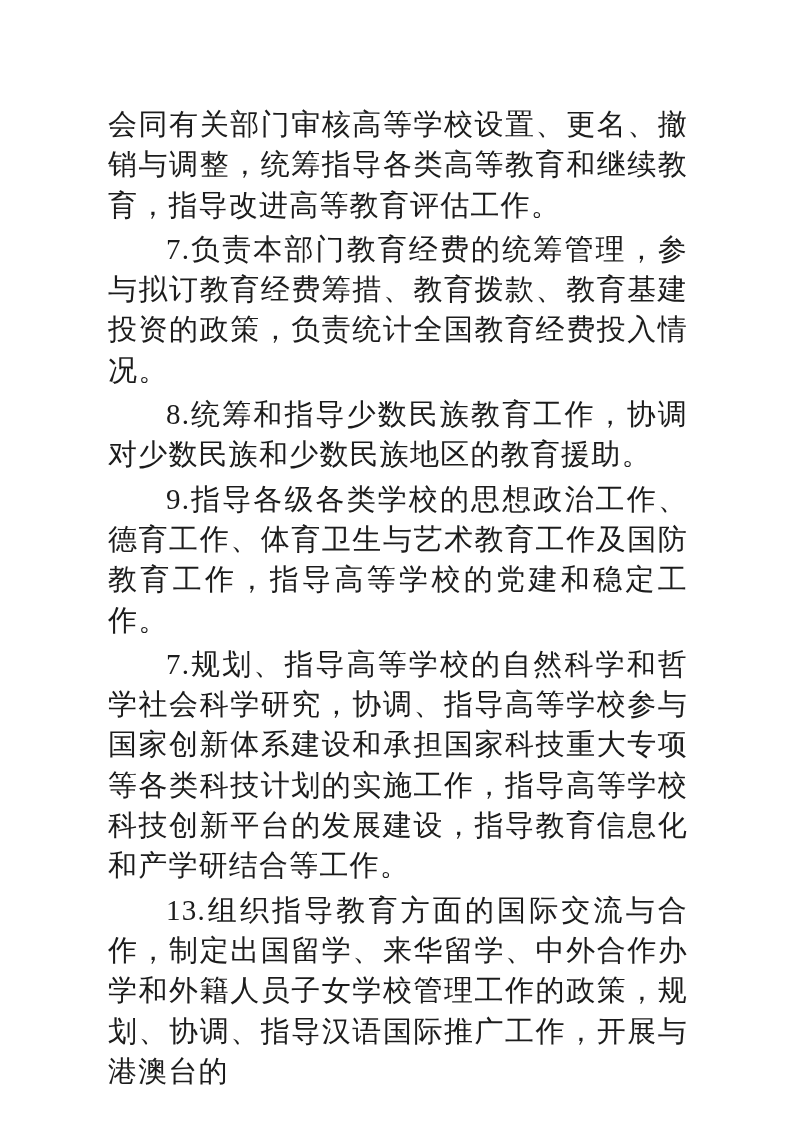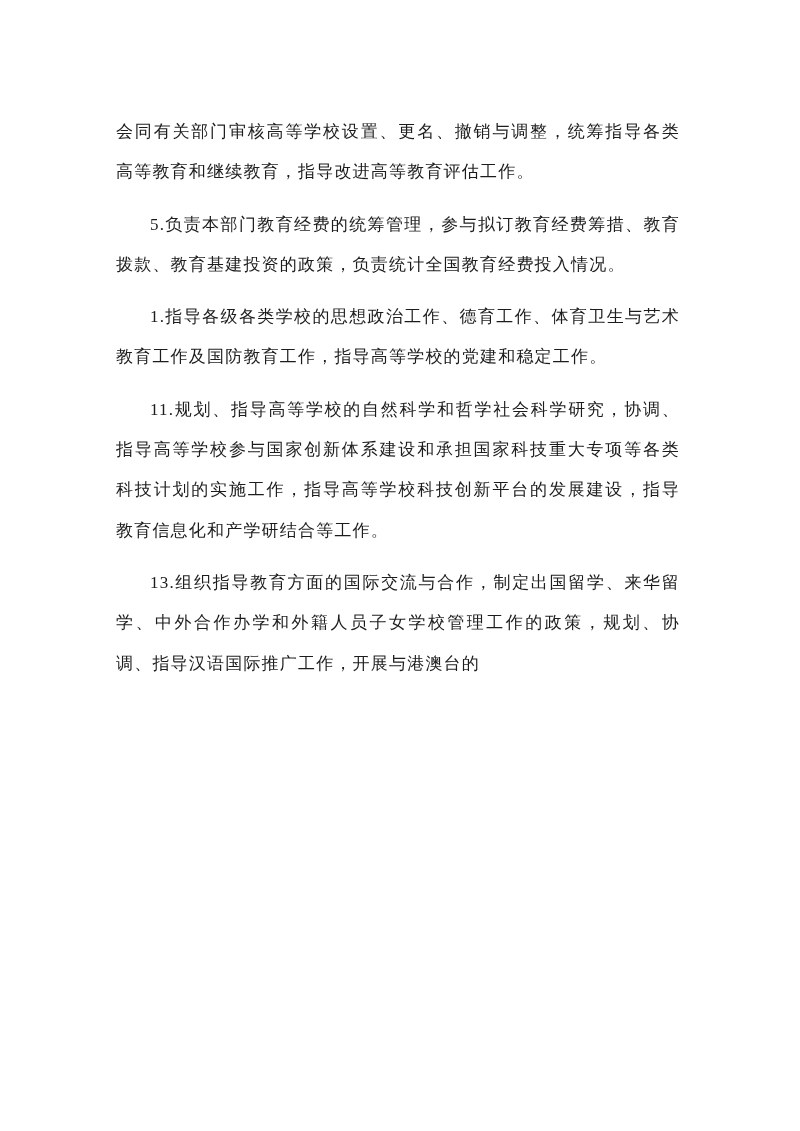--- a/index.html
+++ b/index.html
@@ -13,39 +13,40 @@
     height: 1131px;
     margin: 0 auto;
     background: #ffffff;
     box-sizing: border-box;
     padding: 100px 108px 0 104px;
     overflow: hidden;
     font-family: "Liberation Serif", "DejaVu Serif", serif;
     color: #1c1c1c;
   }
   .doc-body p {
-    margin: 12px;
+    margin: 4px;
     padding: 0;
-    font-size: 17px;
+    font-size: 29px;
     line-height: 40.3px;
     letter-spacing: 1.2px;
     text-align: justify;
     text-align-last: left;
     text-justify: inter-character;
     word-break: break-all;
   }
   .doc-body p.indent {
     text-indent: 2em;
   }
 </style>
 </head>
 <body>
 
 <div class="page">
   <div class="doc-body">
       <p>会同有关部门审核高等学校设置、更名、撤销与调整，统筹指导各类高等教育和继续教育，指导改进高等教育评估工作。</p>
-      <p class="indent">5.负责本部门教育经费的统筹管理，参与拟订教育经费筹措、教育拨款、教育基建投资的政策，负责统计全国教育经费投入情况。</p>
-      <p class="indent">1.指导各级各类学校的思想政治工作、德育工作、体育卫生与艺术教育工作及国防教育工作，指导高等学校的党建和稳定工作。</p>
-      <p class="indent">11.规划、指导高等学校的自然科学和哲学社会科学研究，协调、指导高等学校参与国家创新体系建设和承担国家科技重大专项等各类科技计划的实施工作，指导高等学校科技创新平台的发展建设，指导教育信息化和产学研结合等工作。</p>
+      <p class="indent">7.负责本部门教育经费的统筹管理，参与拟订教育经费筹措、教育拨款、教育基建投资的政策，负责统计全国教育经费投入情况。</p>
+      <p class="indent">8.统筹和指导少数民族教育工作，协调对少数民族和少数民族地区的教育援助。</p>
+      <p class="indent">9.指导各级各类学校的思想政治工作、德育工作、体育卫生与艺术教育工作及国防教育工作，指导高等学校的党建和稳定工作。</p>
+      <p class="indent">7.规划、指导高等学校的自然科学和哲学社会科学研究，协调、指导高等学校参与国家创新体系建设和承担国家科技重大专项等各类科技计划的实施工作，指导高等学校科技创新平台的发展建设，指导教育信息化和产学研结合等工作。</p>
       <p class="indent">13.组织指导教育方面的国际交流与合作，制定出国留学、来华留学、中外合作办学和外籍人员子女学校管理工作的政策，规划、协调、指导汉语国际推广工作，开展与港澳台的</p>
     </div>
 
 </div>
 
 </body></html>

